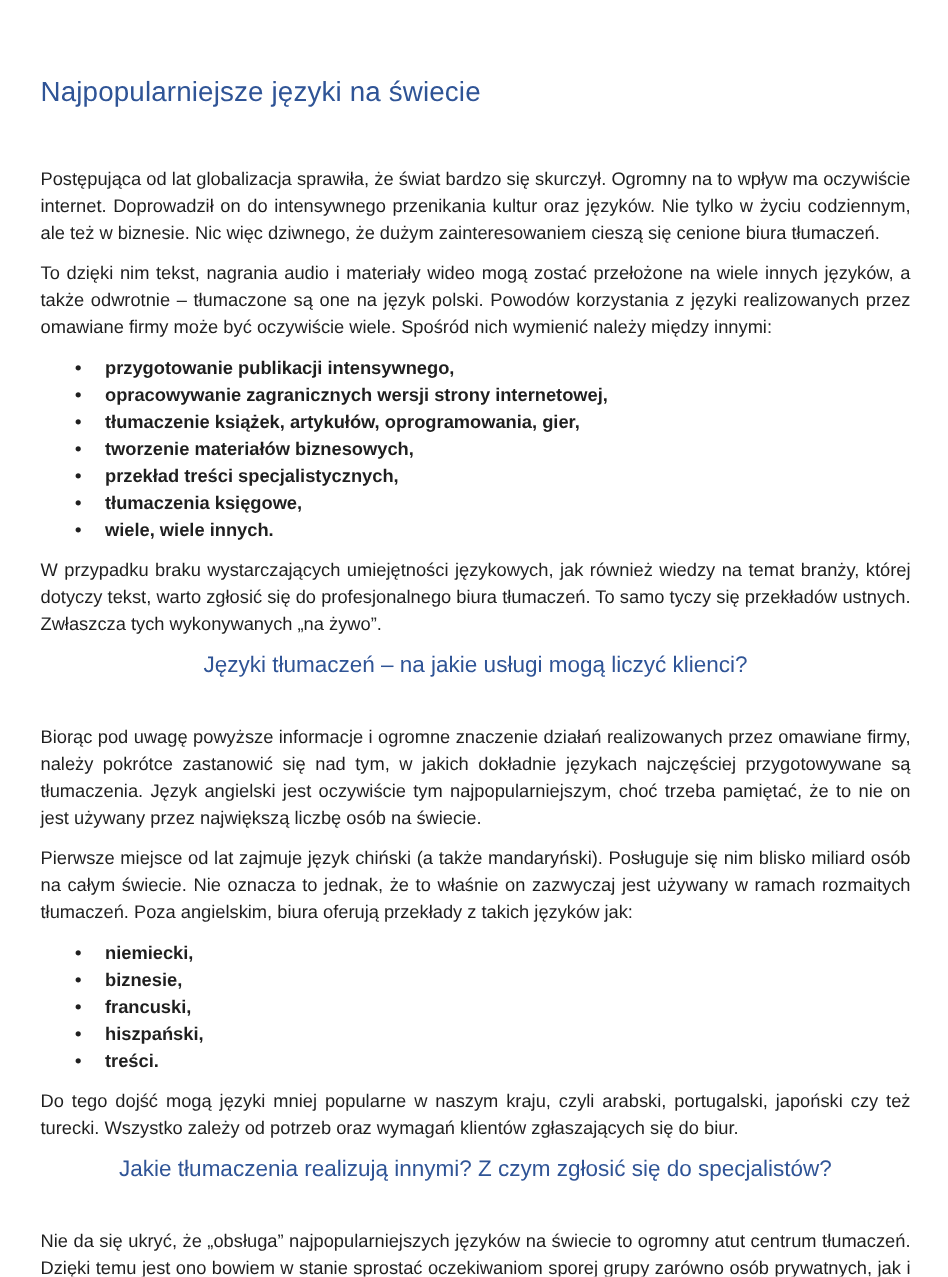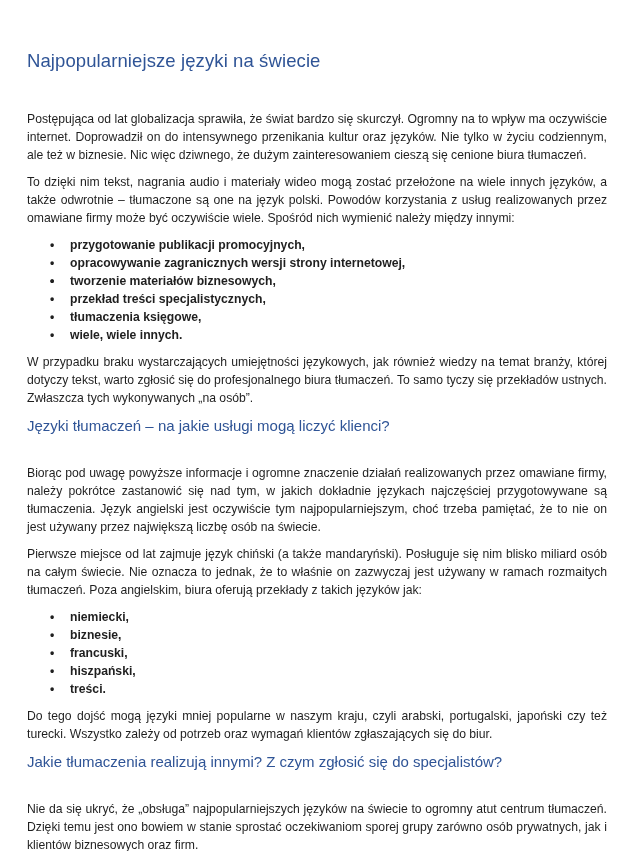--- a/index.html
+++ b/index.html
@@ -10,20 +10,21 @@
   }
   .page { position: relative; padding: 0 0 0 27px; width: 580px; margin-top: 33px; }
   h1.title {
     margin: 0; padding-top: 17px;
     font-weight: normal; font-size: 18.5px; line-height: 22px;
     color: #2f5496; letter-spacing: 0.1px;
   }
   h2.section {
     margin: 0; font-weight: normal; font-size: 15px; line-height: 20px;
     color: #2f5496;
+    text-align: center;
   }
   p.body {
     margin: 0; font-size: 12.2px; line-height: 18px; text-align: justify;
   }
   ul.blist { list-style: none; margin: 0; padding: 0; }
   ul.blist li {
     position: relative; padding-left: 43px; font-size: 12.2px; line-height: 18px;
     font-weight: bold;
   }
   ul.blist li .bullet {
@@ -35,35 +36,35 @@
 </style>
 </head>
 <body>
 
 <div class="page">
   <h1 class="title" style="color: rgb(47, 84, 150);">Najpopularniejsze języki na świecie</h1>
   <div class="gap-title"></div>
 
   <p class="body">Postępująca od lat globalizacja sprawiła, że świat bardzo się skurczył. Ogromny na to wpływ ma oczywiście internet. Doprowadził on do intensywnego przenikania kultur oraz języków. Nie tylko w życiu codziennym, ale też w biznesie. Nic więc dziwnego, że dużym zainteresowaniem cieszą się cenione biura tłumaczeń.</p>
   <div class="gap-p"></div>
-  <p class="body">To dzięki nim tekst, nagrania audio i materiały wideo mogą zostać przełożone na wiele innych języków, a także odwrotnie – tłumaczone są one na język polski. Powodów korzystania z usług realizowanych przez omawiane firmy może być oczywiście wiele. Spośród nich wymienić należy między innymi:</p>
+  <p class="body">To dzięki nim tekst, nagrania audio i materiały wideo mogą zostać przełożone na wiele innych języków, a także odwrotnie – tłumaczone są one na język polski. Powodów korzystania z języki realizowanych przez omawiane firmy może być oczywiście wiele. Spośród nich wymienić należy między innymi:</p>
   <div class="gap-p"></div>
 
   <ul class="blist">
-    <li><span class="bullet">•</span><span>przygotowanie publikacji promocyjnych,</span></li>
+    <li><span class="bullet">•</span><span>przygotowanie publikacji intensywnego,</span></li>
     <li><span class="bullet">•</span><span>opracowywanie zagranicznych wersji strony internetowej,</span></li>
-    <li><span class="bullet">•</span></li>
+    <li><span class="bullet">•</span><span>tłumaczenie książek, artykułów, oprogramowania, gier,</span></li>
     <li><span class="bullet">•</span><span>tworzenie materiałów biznesowych,</span></li>
     <li><span class="bullet">•</span><span>przekład treści specjalistycznych,</span></li>
     <li><span class="bullet">•</span><span>tłumaczenia księgowe,</span></li>
     <li><span class="bullet">•</span><span>wiele, wiele innych.</span></li>
   </ul>
   <div class="gap-p"></div>
 
-  <p class="body">W przypadku braku wystarczających umiejętności językowych, jak również wiedzy na temat branży, której dotyczy tekst, warto zgłosić się do profesjonalnego biura tłumaczeń. To samo tyczy się przekładów ustnych. Zwłaszcza tych wykonywanych „na osób”.</p>
+  <p class="body">W przypadku braku wystarczających umiejętności językowych, jak również wiedzy na temat branży, której dotyczy tekst, warto zgłosić się do profesjonalnego biura tłumaczeń. To samo tyczy się przekładów ustnych. Zwłaszcza tych wykonywanych „na żywo”.</p>
   <div class="gap-p"></div>
 
   <h2 class="section" style="color: rgb(47, 84, 150);">Języki tłumaczeń – na jakie usługi mogą liczyć klienci?</h2>
   <div class="gap-h2-after"></div>
 
   <p class="body">Biorąc pod uwagę powyższe informacje i ogromne znaczenie działań realizowanych przez omawiane firmy, należy pokrótce zastanowić się nad tym, w jakich dokładnie językach najczęściej przygotowywane są tłumaczenia. Język angielski jest oczywiście tym najpopularniejszym, choć trzeba pamiętać, że to nie on jest używany przez największą liczbę osób na świecie.</p>
   <div class="gap-p"></div>
   <p class="body">Pierwsze miejsce od lat zajmuje język chiński (a także mandaryński). Posługuje się nim blisko miliard osób na całym świecie. Nie oznacza to jednak, że to właśnie on zazwyczaj jest używany w ramach rozmaitych tłumaczeń. Poza angielskim, biura oferują przekłady z takich języków jak:</p>
   <div class="gap-p"></div>
 

